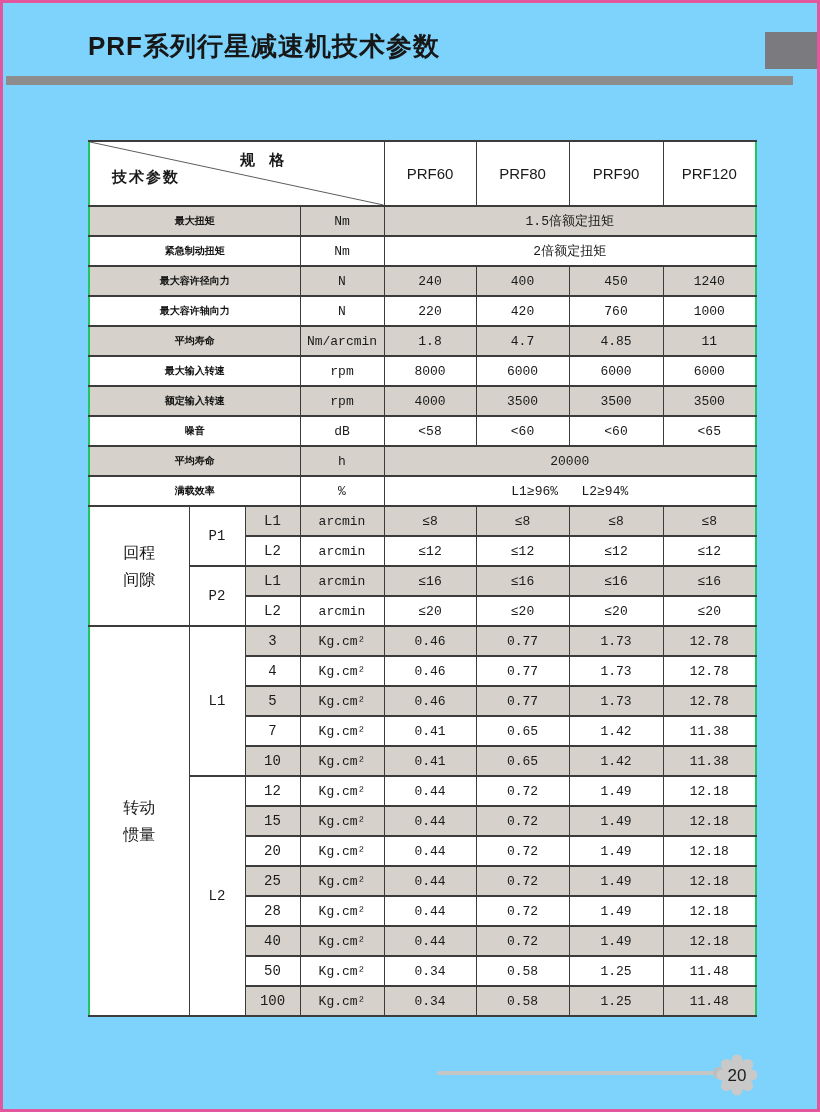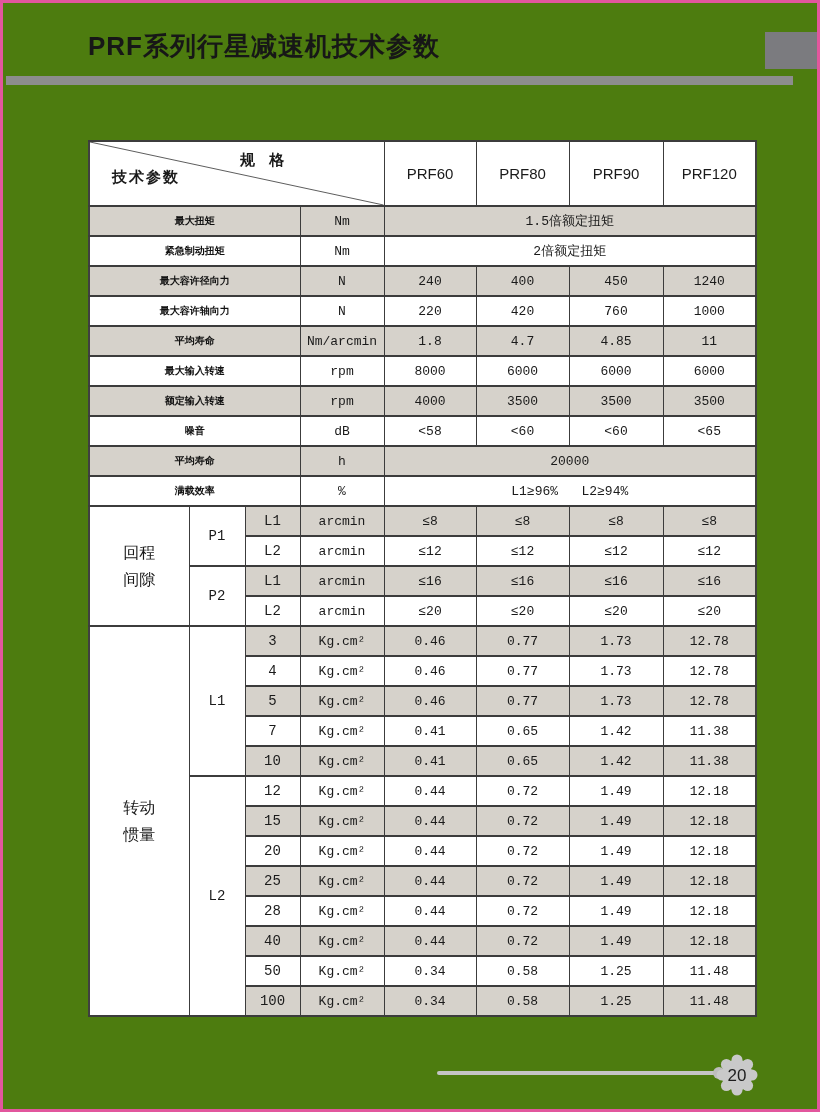--- a/index.html
+++ b/index.html
@@ -1,31 +1,31 @@
 <!DOCTYPE html>
 <html><head>
 <meta charset="utf-8">
 <style>
   html,body{margin:0;padding:0;background:#fff;}
   .page{
     position:relative;width:820px;height:1112px;box-sizing:border-box;
-    background:#4d7c0f;border:3px solid #e2569d;overflow:hidden;
+    background:#7dd3fc;border:3px solid #e2569d;overflow:hidden;
     font-family:"Liberation Sans",sans-serif;color:#1a1a1a;
   }
   .title{
     position:absolute;left:85px;top:26px;font-size:26px;font-weight:bold;
     letter-spacing:1px;color:#171717;white-space:nowrap;
   }
   .title-rule{position:absolute;left:3px;top:73px;width:787px;height:9px;background:#8d8d8d;}
   .corner-block{position:absolute;left:762px;top:29px;width:52px;height:37px;background:#7b7b7f;}
 
   table.spec{
     position:absolute;left:85px;top:137px;width:667px;
     border-collapse:collapse;table-layout:fixed;
-    border:2px solid #404040;
+    border:2px solid #22c55e;
   }
   .spec th,.spec td{
     border:1px solid #3c3c3c;border-top-width:2px;border-bottom-width:2px;
     padding:0;text-align:center;vertical-align:middle;overflow:hidden;
     background:#fff;
   }
   .spec thead th{height:63px;font-size:15px;font-weight:normal;}
   .spec tbody tr{height:30px;}
   .g{background:#d6d2cb !important;}
   .lbl{font-size:10px;font-weight:bold;color:#111;}

